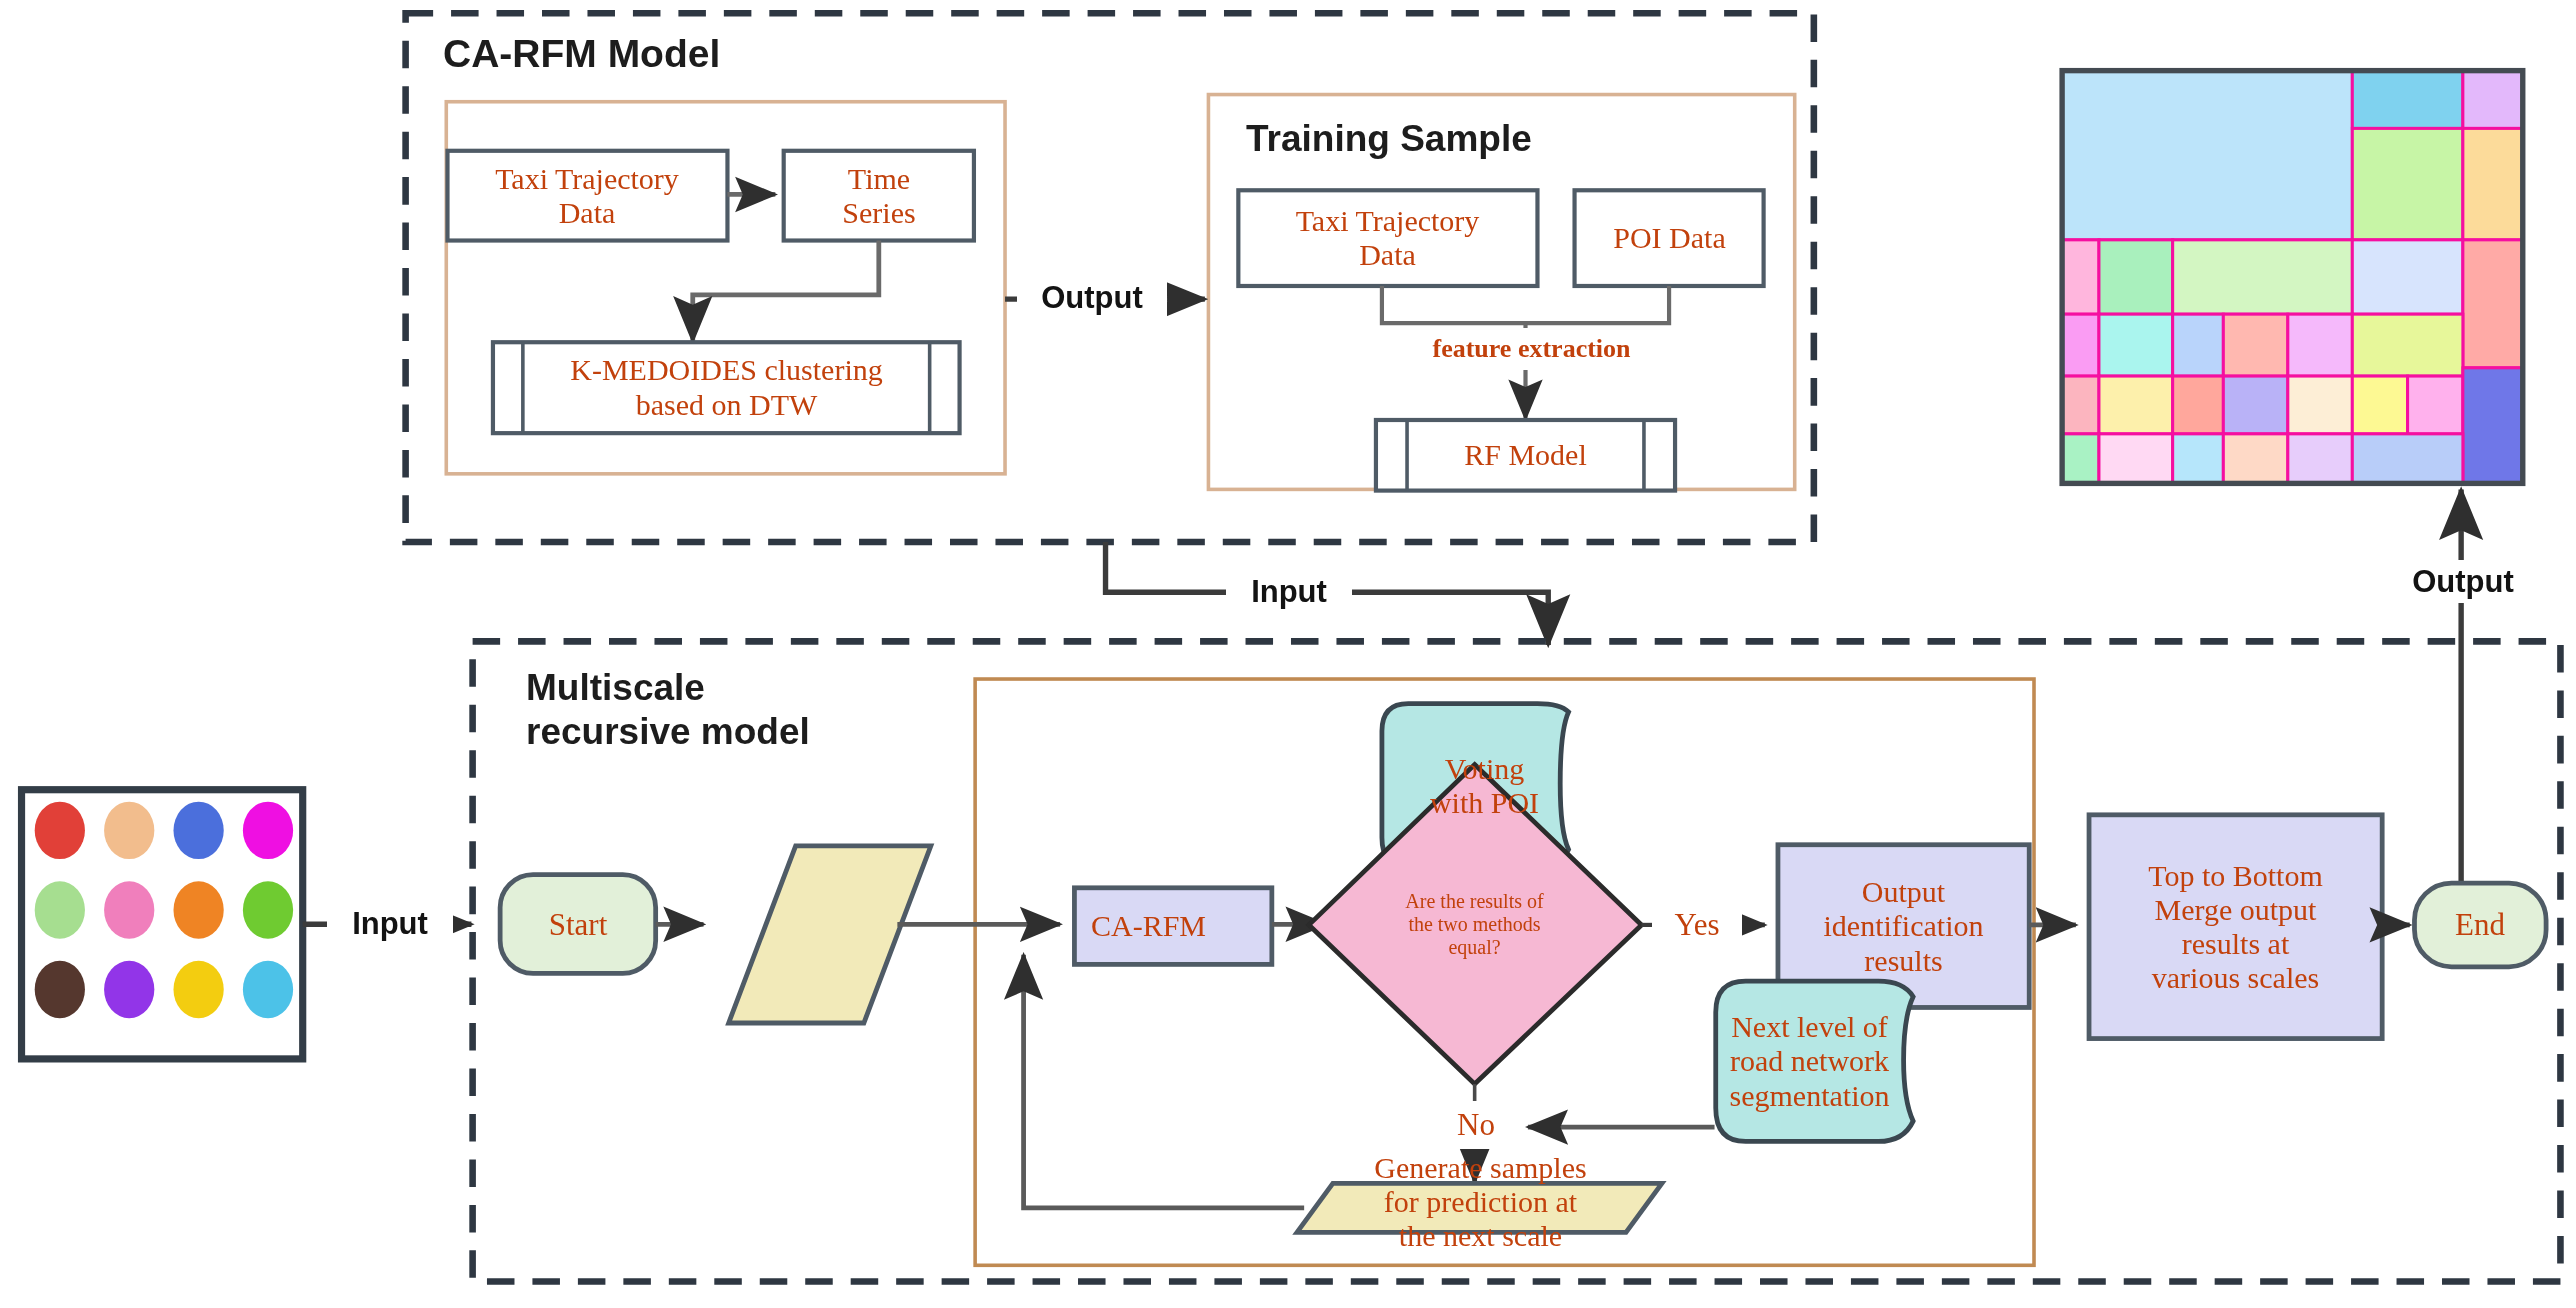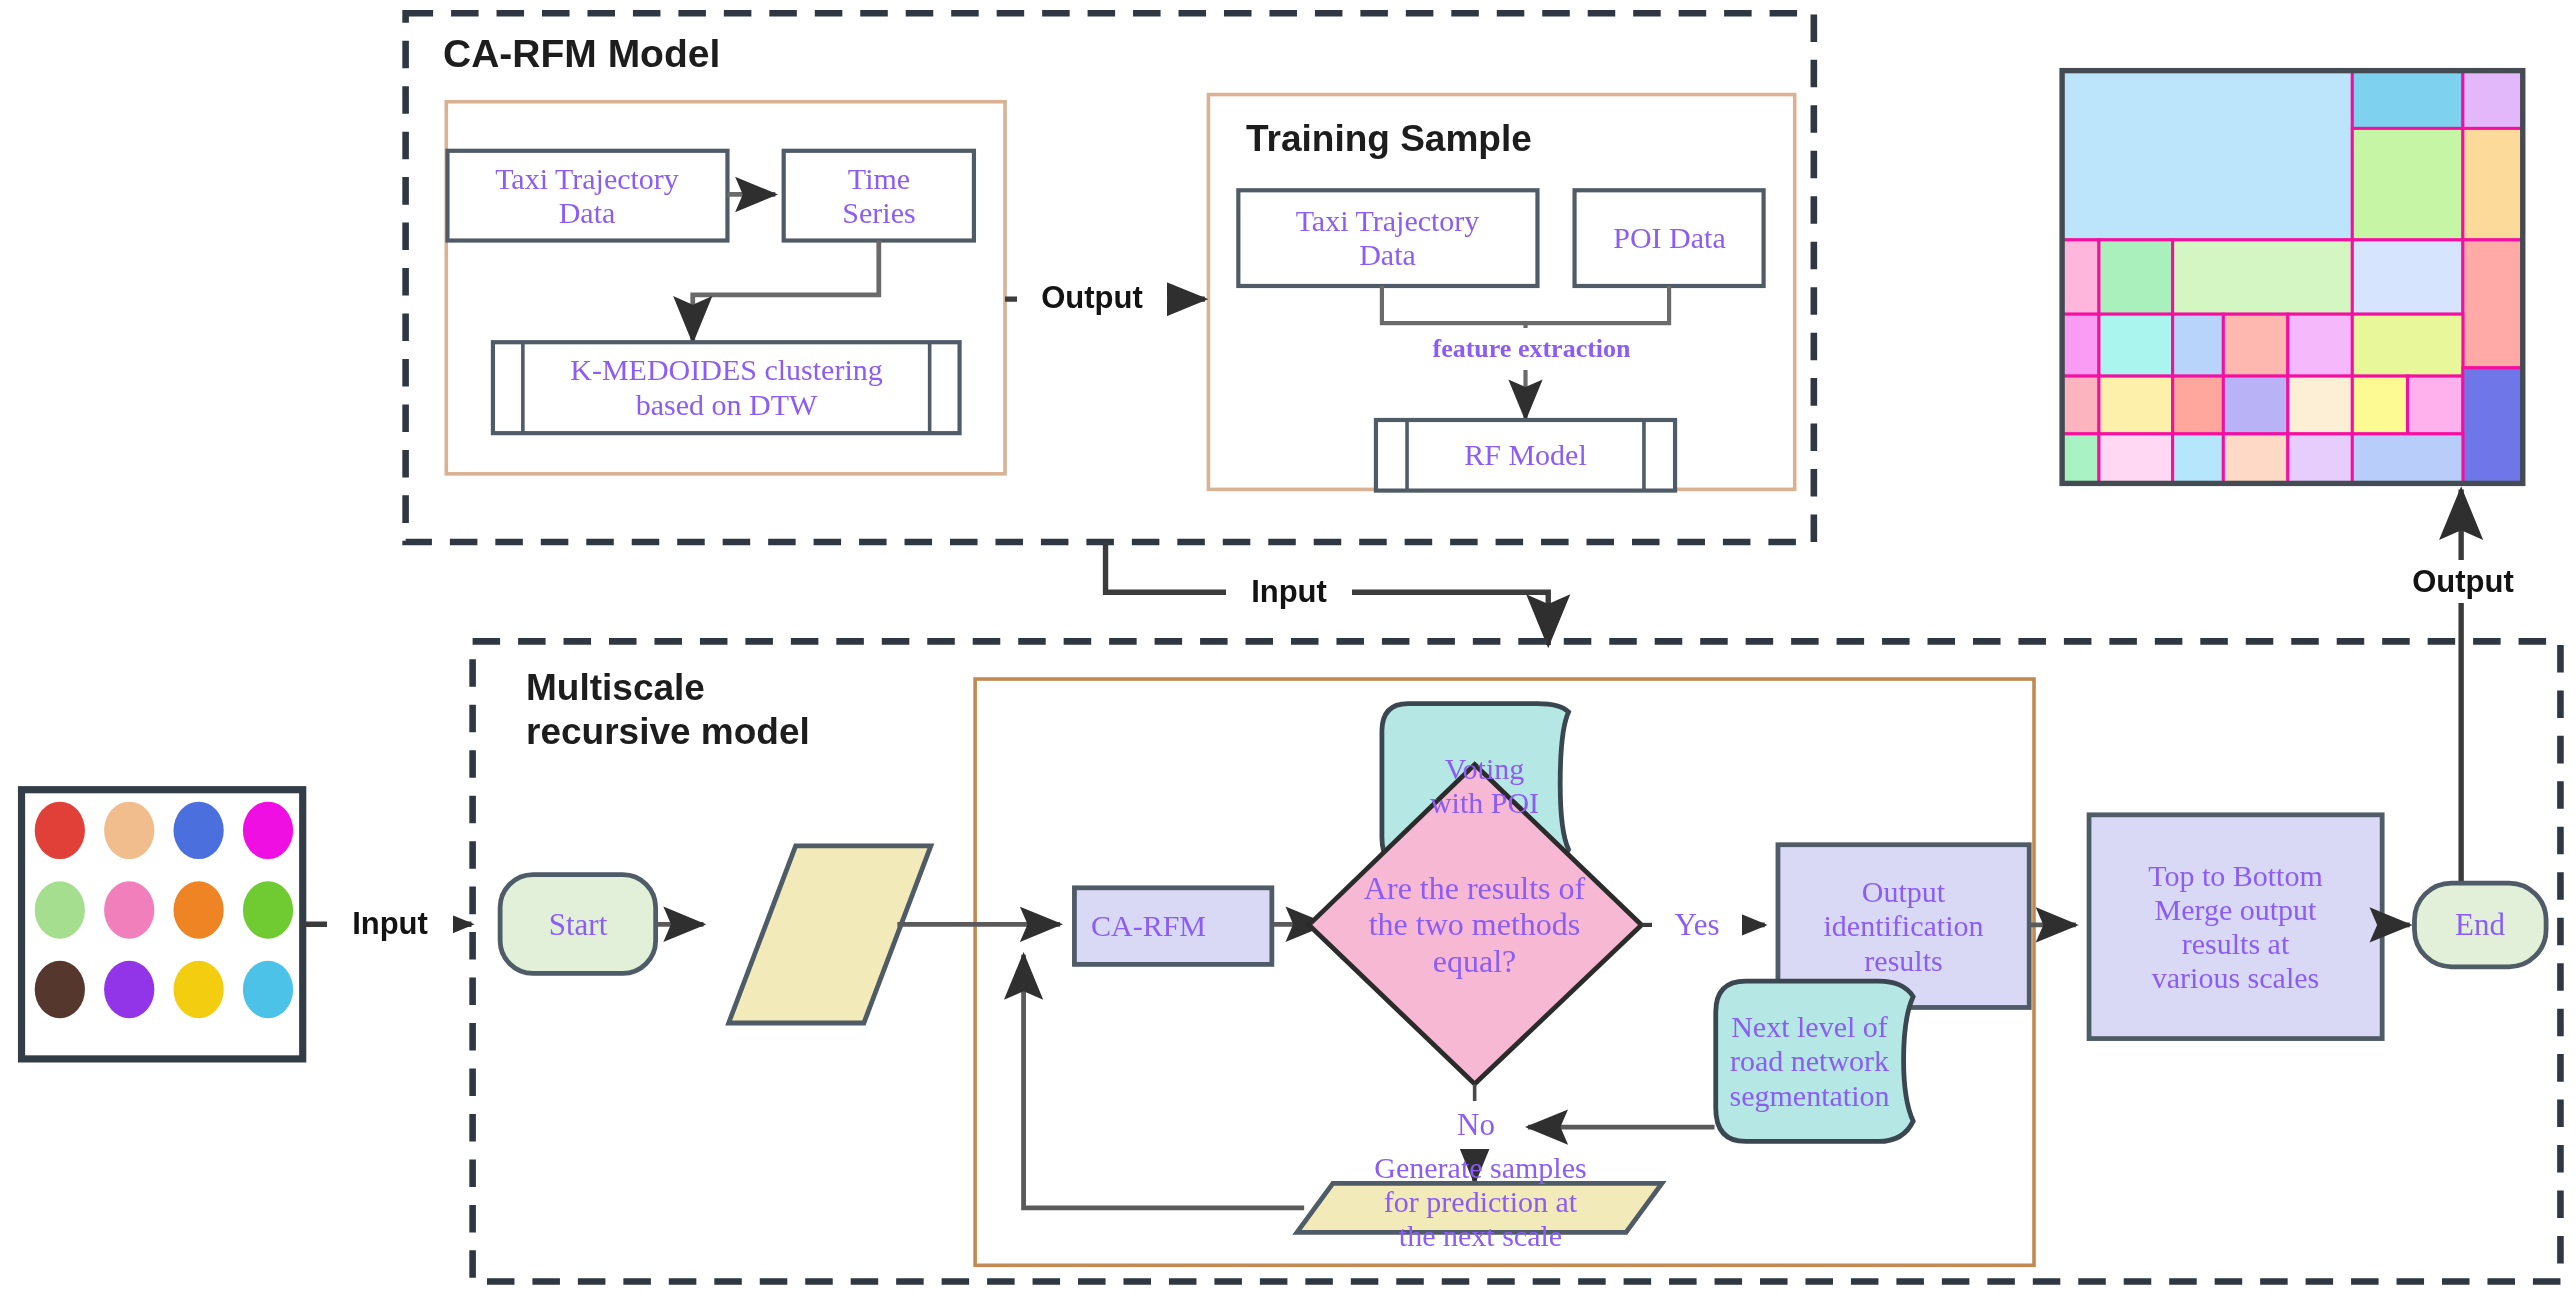--- a/index.html
+++ b/index.html
@@ -1,20 +1,20 @@
 <!DOCTYPE html>
 <html style="font-size:9.6px"><head>
 <meta charset="utf-8">
 <style>
   html,body{margin:0;padding:0;background:#ffffff;}
   #stage{position:relative;width:2576px;height:1309px;background:#fff;
          font-family:"Liberation Serif",serif;overflow:hidden;}
   svg{position:absolute;top:0;left:0;width:2576px;height:1309px;}
   .lbl{position:absolute;text-align:center;line-height:1.14;
-       color:#8b5cf6;font-family:"Liberation Serif",serif;
+       color:#c2410c;font-family:"Liberation Serif",serif;
        display:flex;align-items:center;justify-content:center;
        pointer-events:none;white-space:pre-line;}
   .hdr{font-family:"Liberation Sans",sans-serif;font-weight:bold;
        color:#1d1d1d;text-align:left;justify-content:flex-start;}
   .conn{font-family:"Liberation Sans",sans-serif;font-weight:bold;color:#131313;}
   .ser{font-family:"Liberation Serif",serif;}
 </style>
 </head>
 <body>
 
@@ -204,21 +204,21 @@
   <div class="lbl conn" style="left:327px;top:902px;width:126px;height:43px;font-size:31px;background:#fff;">Input</div>
 
   <div class="lbl hdr" style="left:526px;top:652px;width:419px;height:120px;font-size:37px;line-height:1.18;
               display:block;padding-top:14.4px;">Multiscale
 recursive model</div>
 
   <div class="lbl" style="left:500px;top:875px;width:156px;height:99px;font-size:31px;">Start</div>
   <div class="lbl" style="left:1050px;top:888px;width:197px;height:77px;font-size:30px;">CA-RFM</div>
   <div class="lbl" style="left:1386px;top:710px;width:163px;height:152px;font-size:30px;padding-left:17px;">Voting
 with POI</div>
-  <div class="lbl" style="left:1319px;top:849px;width:311px;height:151px;font-size:32px;">Are the results of
+  <div class="lbl" style="left:1319px;top:849px;width:311px;height:151px;font-size:20px;">Are the results of
 the two methods
 equal?</div>
   <div class="lbl" style="left:1778px;top:845px;width:251px;height:163px;font-size:30px;">Output
 identification
 results</div>
   <div class="lbl" style="left:1721px;top:986px;width:177px;height:151px;font-size:30px;">Next level of
 road network
 segmentation</div>
   <div class="lbl" style="left:1301px;top:1125px;width:359px;height:154px;font-size:30px;">Generate samples
 for prediction at

